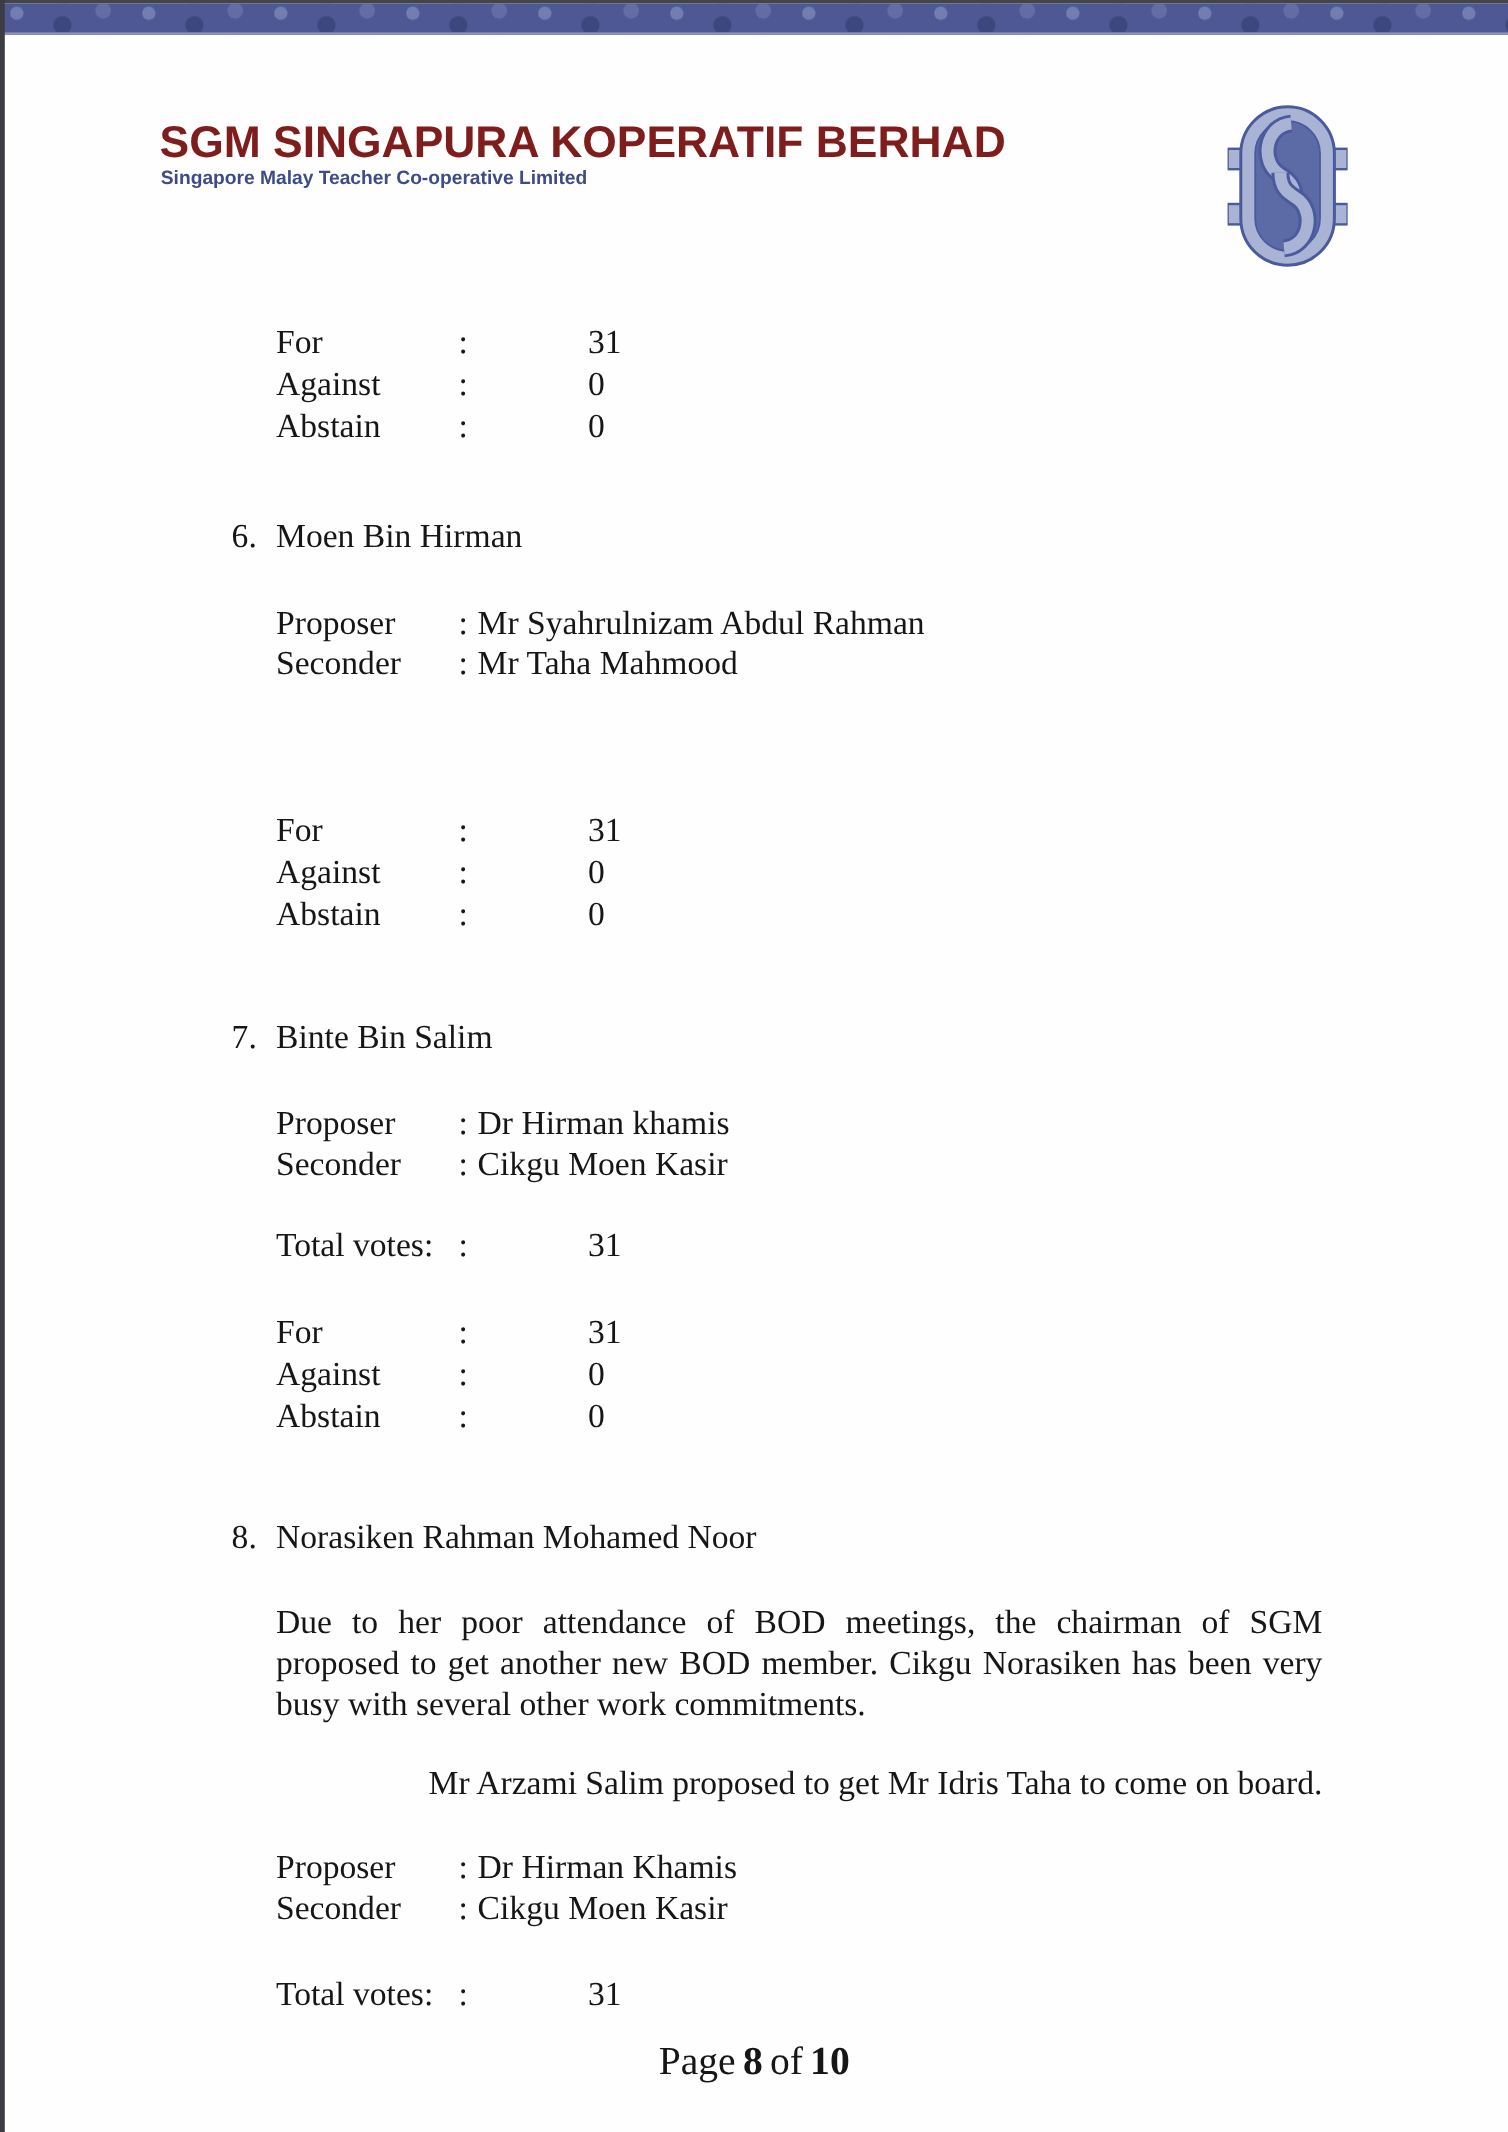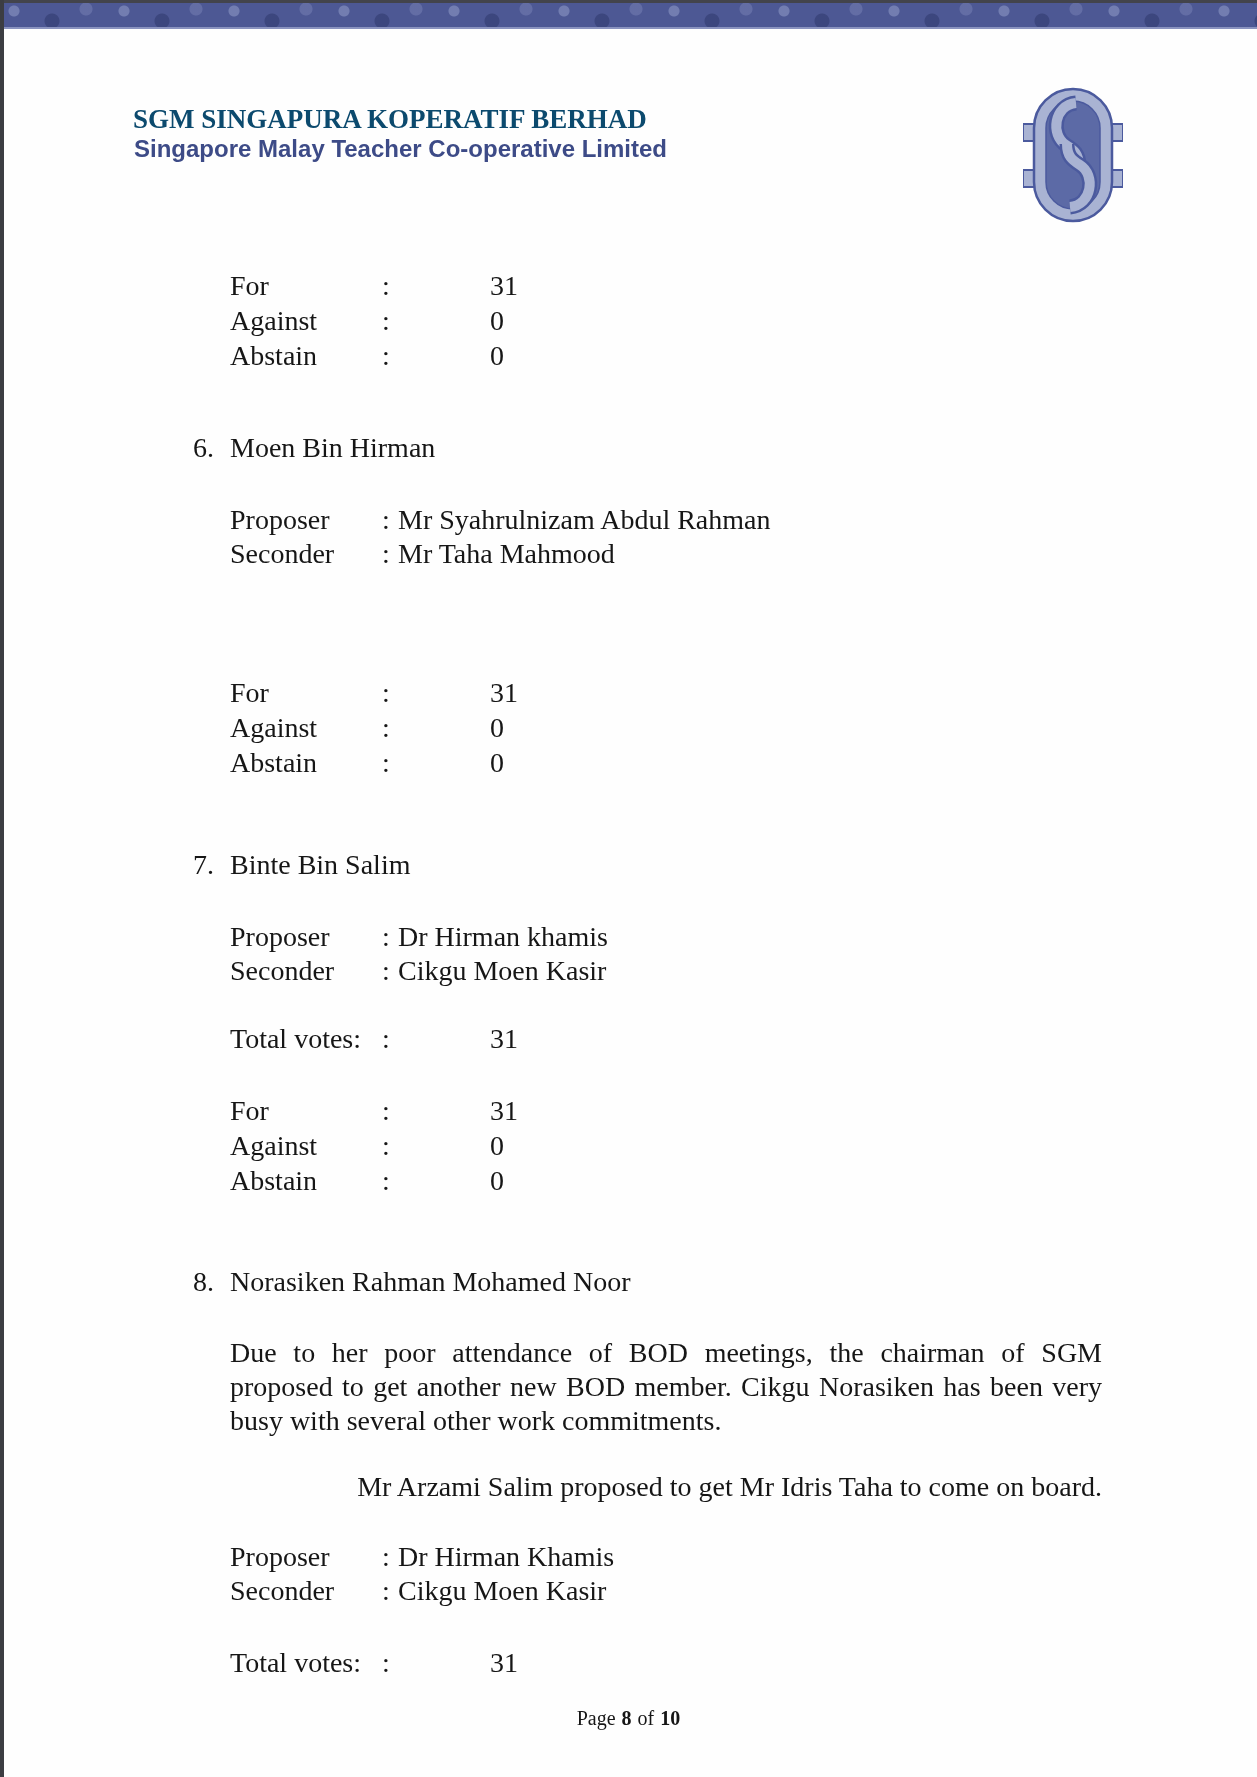--- a/index.html
+++ b/index.html
@@ -20,28 +20,28 @@
     background-image:
       radial-gradient(circle at 14px 8px, rgba(185,195,230,0.35) 5px, rgba(185,195,230,0) 6px),
       radial-gradient(circle at 52px 18px, rgba(40,50,100,0.45) 7px, rgba(40,50,100,0) 8px),
       radial-gradient(circle at 86px 6px, rgba(150,160,205,0.30) 6px, rgba(150,160,205,0) 7px);
     background-size:110px 24px;
     border-bottom:2px solid #8a93bf;
   }
   
   .org-title{
     position:absolute;left:133px;top:103px;
-    font-family:Liberation Serif, serif;
-    font-weight:bold;font-size:27px;line-height:32px;letter-spacing:0px;
-    color:#0c4a6e;white-space:nowrap;
+    font-family:Liberation Sans, sans-serif;
+    font-weight:bold;font-size:37px;line-height:32px;letter-spacing:0px;
+    color:#7f1d1d;white-space:nowrap;
   }
   .org-subtitle{
     position:absolute;left:134px;top:137px;
     font-family:"Liberation Sans","DejaVu Sans",sans-serif;
-    font-weight:bold;font-size:24px;line-height:24px;
+    font-weight:bold;font-size:16px;line-height:24px;
     color:#3d4b87;white-space:nowrap;
   }
   .logo{position:absolute;left:1023px;top:86px;width:100px;height:138px;}
   
   .block{position:absolute;left:230px;font-size:28px;white-space:nowrap;}
   .title-row{position:absolute;left:193px;font-size:28px;line-height:34px;white-space:nowrap;}
   .num{display:inline-block;width:37px;}
   .vrow{line-height:35px;}
   .vlabel{display:inline-block;width:152px;}
   .vcolon{display:inline-block;width:20px;}
@@ -50,21 +50,21 @@
   .pslabel{display:inline-block;width:152px;}
   .pscolon{display:inline-block;width:16px;}
   .para{
     position:absolute;left:230px;width:872px;
     font-size:28px;line-height:34px;
     text-align:justify;white-space:normal;
   }
   .para-single{text-align:right;}
   .footer{
     position:absolute;left:0;top:1703px;width:1257px;
-    text-align:center;font-size:20px;line-height:30px;
+    text-align:center;font-size:33px;line-height:30px;
   }
   .footer .b{font-weight:bold;}
   .footer span{margin:0 3px;}
 </style>
 </head>
 <body>
 
 <div class="page">
 
   <div class="top-dark-line"></div>

